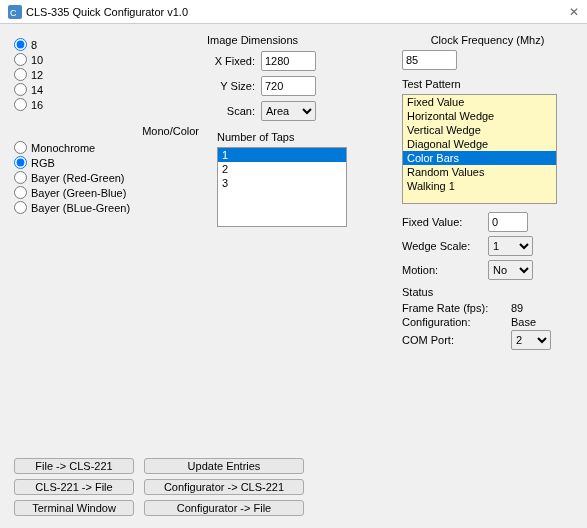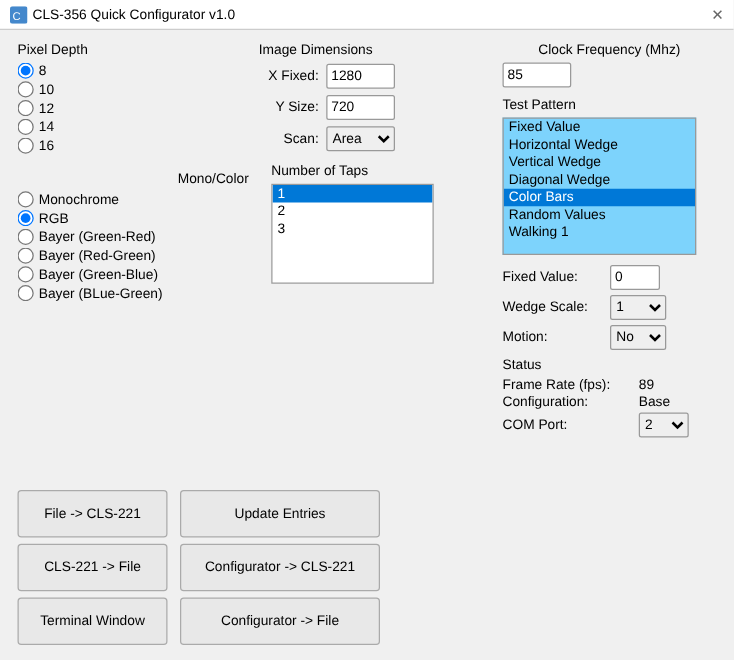--- a/index.html
+++ b/index.html
@@ -135,21 +135,21 @@
       height: 20px;
       border: 1px solid #999;
       border-radius: 2px;
       padding: 1px 3px;
       font-size: 11px;
     }
 
     
     .test-pattern-list {
       border: 1px solid #999;
-      background: #7dd3fc;
+      background: #fef9c3;
       overflow-y: auto;
       font-size: 11px;
       height: 110px;
       width: 155px;
     }
     .test-pattern-item {
       padding: 1px 4px;
       cursor: pointer;
     }
     .test-pattern-item.selected {
@@ -222,21 +222,21 @@
       right: 14px;
       display: flex;
       gap: 10px;
     }
     .btn-col {
       display: flex;
       flex-direction: column;
       gap: 5px;
     }
     .btn {
-      height: 38px;
+      height: 16px;
       border: 1px solid #aaa;
       border-radius: 3px;
       background: #e8e8e8;
       cursor: pointer;
       font-size: 11px;
       padding: 0 8px;
       text-align: center;
       white-space: nowrap;
     }
     .btn-left {
@@ -285,33 +285,32 @@
   </style>
 </head>
 <body>
 
 <div class="title-bar">
   <div class="title-bar-left">
     <svg class="title-bar-icon" viewBox="0 0 14 14">
       <rect width="14" height="14" fill="#4488cc" rx="2"></rect>
       <text x="2" y="11" font-size="9" fill="white" font-family="Arial">C</text>
     </svg>
-    <span>CLS-356 Quick Configurator v1.0</span>
+    <span>CLS-335 Quick Configurator v1.0</span>
   </div>
   <span class="title-bar-close">✕</span>
 </div>
 
 <div style="position:relative; height:504px; padding: 10px 14px;">
 
   <div class="top-area">
 
     <div class="col-left">
 
       <div class="pixel-depth-section">
-        <div class="pixel-depth-title">Pixel Depth</div>
         <div class="radio-group">
           <label class="radio-item">
             <input type="radio" name="pixelDepth" value="8" checked="" style=""> 
               <span>8</span>
           </label>
           <label class="radio-item">
             <input type="radio" name="pixelDepth" value="10" style=""> 
               <span>10</span>
           </label>
           <label class="radio-item">
@@ -332,24 +331,20 @@
       <div class="mono-color-section">
         <div class="mono-color-title">Mono/Color</div>
         <div class="radio-group">
           <label class="radio-item">
             <input type="radio" name="monoColor" value="monochrome" style=""> 
               <span>Monochrome</span>
           </label>
           <label class="radio-item">
             <input type="radio" name="monoColor" value="rgb" checked="" style=""> 
               <span>RGB</span>
-          </label>
-          <label class="radio-item">
-            <input type="radio" name="monoColor" value="bayer-gr" style=""> 
-              <span>Bayer (Green-Red)</span>
           </label>
           <label class="radio-item">
             <input type="radio" name="monoColor" value="bayer-rg" style=""> 
               <span>Bayer (Red-Green)</span>
           </label>
           <label class="radio-item">
             <input type="radio" name="monoColor" value="bayer-gb" style=""> 
               <span>Bayer (Green-Blue)</span>
           </label>
           <label class="radio-item">

